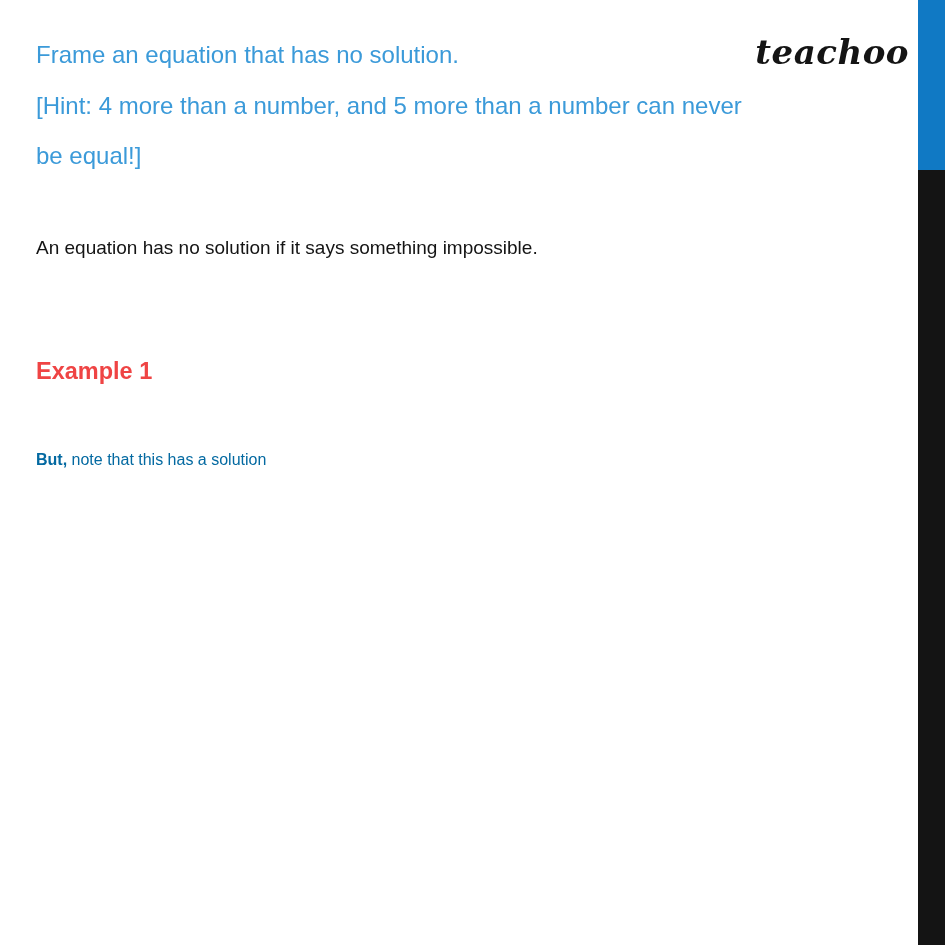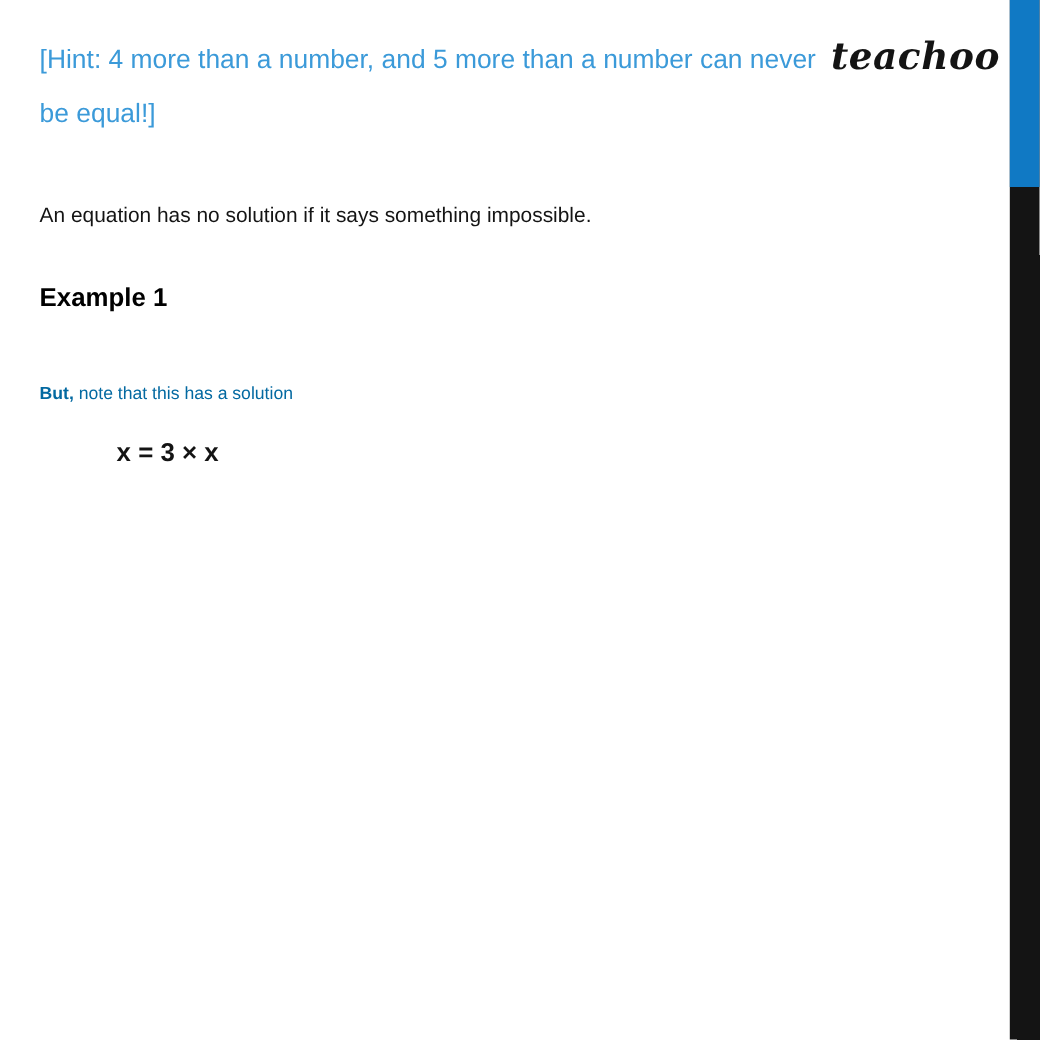--- a/index.html
+++ b/index.html
@@ -71,24 +71,24 @@
   .q-line.tight {
     margin-top: 20px;
   }
   .body-text {
     color: #141414;
     font-size: 19px;
     line-height: 1.3;
     margin-top: 66px;
   }
   .heading-blue {
-    color: #000000;
+    color: #ef4444;
     font-weight: bold;
     font-size: 23.5px;
-    margin-top: 48px;
+    margin-top: 98px;
   }
   .equation {
     color: #141414;
     font-weight: bold;
     font-size: 23.5px;
     margin-top: 30px;
     padding-left: 70px;
   }
   .note {
     color: #0369a1;
@@ -105,27 +105,27 @@
 <div class="page">
 
   <div class="edge-dark"></div>
   <div class="edge-blue-top"></div>
 
   <div class="brand">teachoo</div>
 
   <div class="content">
 
 
+    <div class="q-line">Frame an equation that has no solution.</div>
 
     <div class="q-line">[Hint: 4 more than a number, and 5 more than a number can never</div>
 
     <div class="q-line tight">be equal!]</div>
 
     <div class="body-text">An equation has no solution if it says something impossible.</div>
 
     <div class="heading-blue">Example 1</div>
 
 
     <div class="note"><b>But,</b><span> note that this has a solution</span></div>
-    <div class="equation">x = 3 × x</div>
 
   </div>
 </div>
 
 </body></html>

